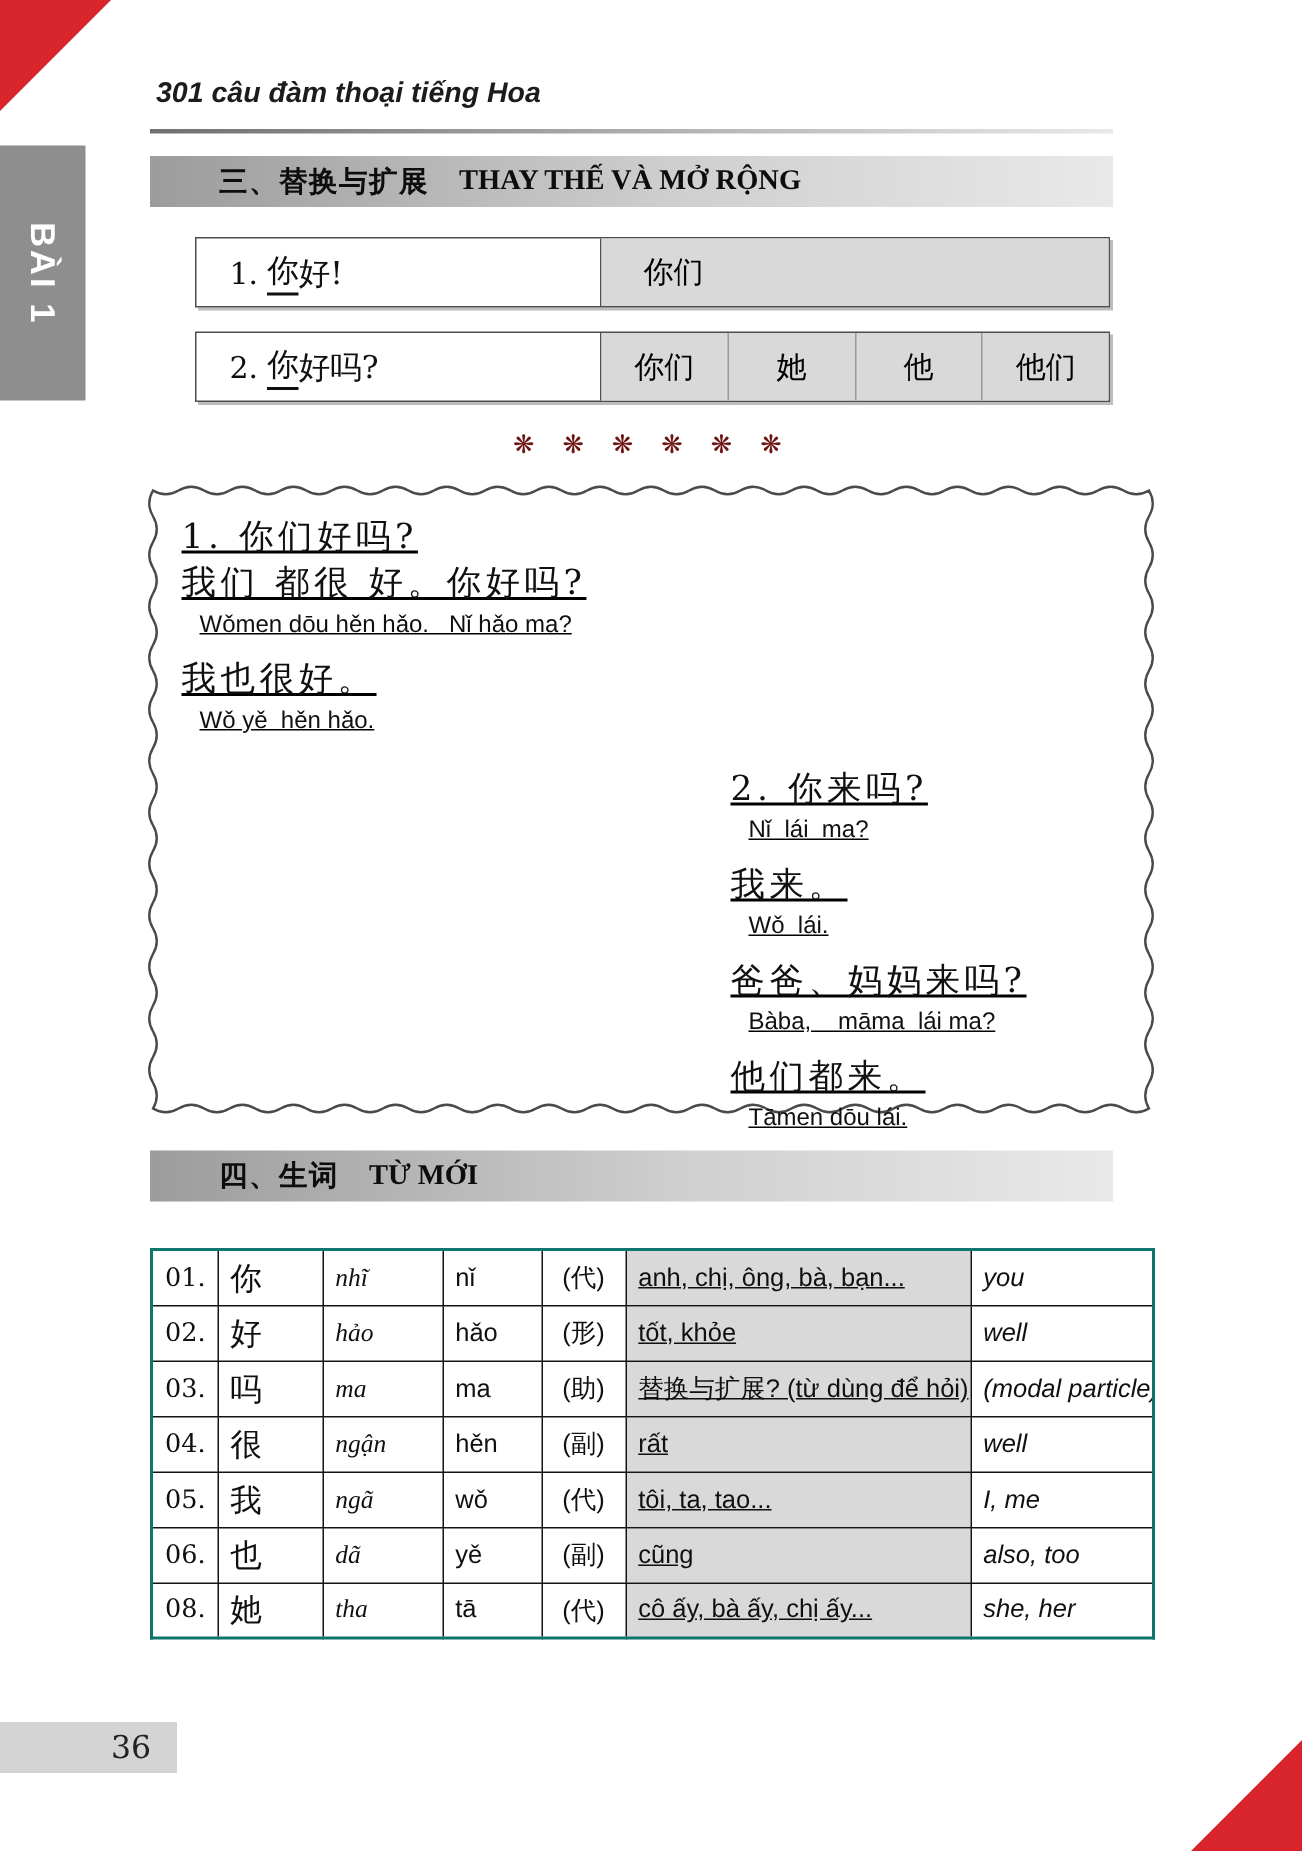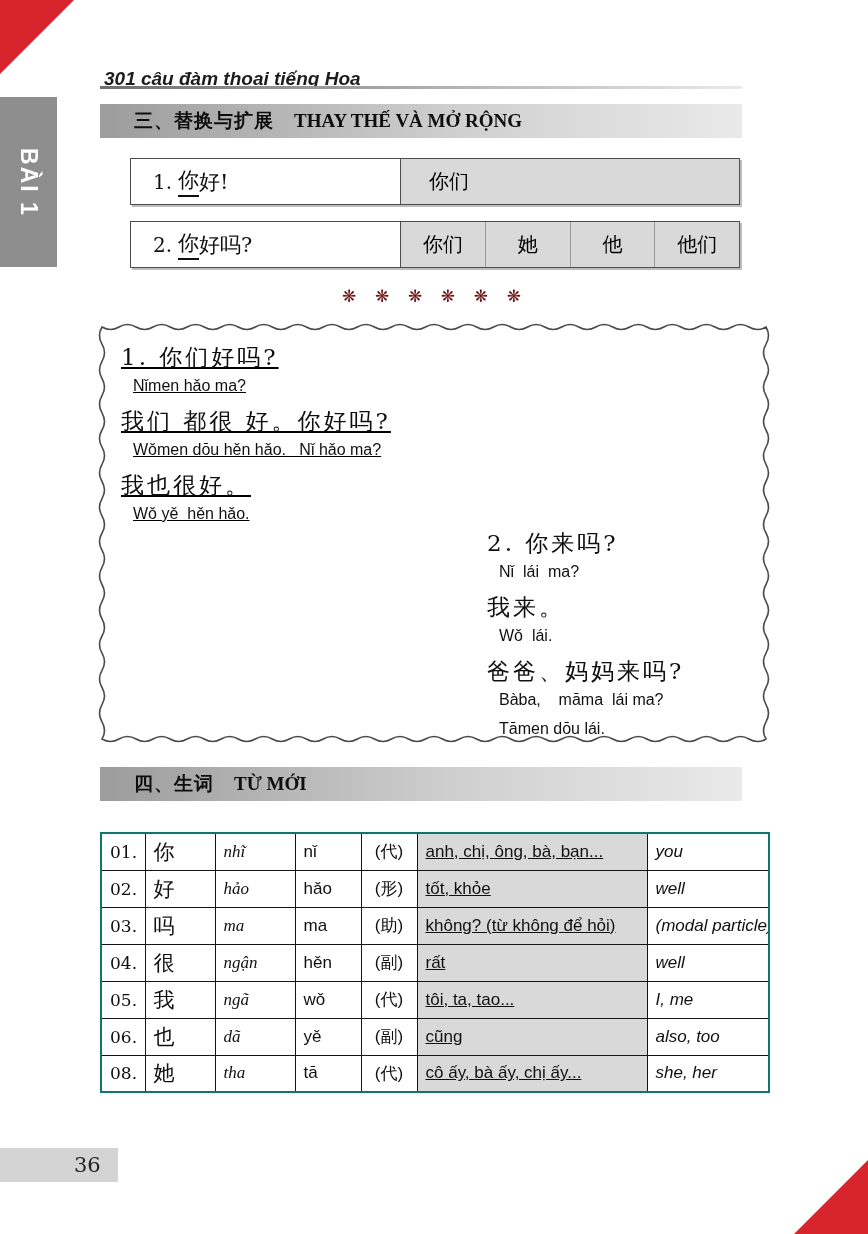--- a/index.html
+++ b/index.html
@@ -8,35 +8,35 @@
     position:relative; width:868px; height:1234px; background:#ffffff;
     font-family:"Liberation Sans", sans-serif; overflow:hidden; margin:0 auto;
   }
   
   .corner-tl { position:absolute; top:0; left:0; width:0; height:0;
     border-top:74px solid #d8252b; border-right:74px solid transparent; }
   .corner-br { position:absolute; bottom:0; right:0; width:0; height:0;
     border-bottom:74px solid #d8252b; border-left:74px solid transparent; }
 
   
-  .header-title { position:absolute; left:104px; top:68px;
+  .header-title { position:absolute; left:104px; top:52px;
     font-style:italic; font-weight:bold; font-size:19px; color:#1c1c1c; }
   .header-rule { position:absolute; left:100px; top:86px; width:642px; height:3px;
     background:linear-gradient(to right,#6f6f6f,#b9b9b9 60%,#e9e9e9); }
 
   
   .side-tab { position:absolute; left:0; top:97px; width:57px; height:170px;
     background:#8e8e8e; display:flex; align-items:center; justify-content:center; }
   .side-tab span { transform:rotate(90deg); white-space:nowrap; color:#fff;
     font-weight:bold; font-size:23px; letter-spacing:2px; }
 
   
   .section-bar { position:absolute; left:100px; width:642px; height:34px;
     background:linear-gradient(to right,#9c9c9c,#cfcfcf 55%,#e9e9e9);
-    display:flex; align-items:center; padding-left:34px; gap:20px; }
+    display:flex; align-items:center; padding-left:46px; gap:20px; }
   .bar-1 { top:104px; }
   .bar-2 { top:767px; }
   .section-bar .cn { font-weight:bold; font-size:19px; color:#0d0d0d; letter-spacing:1px; }
   .section-bar .vi { font-family:"Liberation Serif", serif; font-weight:bold;
     font-size:19px; color:#0d0d0d; }
 
   
   .sub-row { position:absolute; left:130px; width:610px; height:47px;
     border:1px solid #4d4d4d; display:flex; background:#fff;
     box-shadow:2px 2px 0 #bdbdbd; }
@@ -56,21 +56,21 @@
 
   
   .flower-divider { position:absolute; left:130px; top:286px; width:610px;
     text-align:center; font-size:17px; color:#6e1414; letter-spacing:7px; }
 
   
   .dialogue-box { position:absolute; left:95px; top:320px; width:678px; height:426px; }
   .dialogue-box svg { position:absolute; inset:0; width:100%; height:100%; }
   .dlg-col { position:absolute; }
   .dlg-left  { left:26px;  top:22px;text-decoration:underline; }
-  .dlg-right { left:392px; top:208px; }
+  .dlg-right { left:392px; top:190px;text-decoration:underline; }
   .dlg-cn { font-family:"DejaVu Serif", serif; font-size:23px; color:#101010;
     letter-spacing:3px; white-space:pre; }
   .dlg-py { font-size:16px; color:#101010; margin:4px 0 11px 12px; white-space:pre; }
 
   
   .vocab { position:absolute; left:100px; top:832px; border-collapse:collapse;
     table-layout:fixed; width:668px; border:2px solid #0f766e; }
   .vocab td { border:1px solid #141414; height:37px; padding:0 8px;
     font-size:17px; color:#101010; overflow:hidden; white-space:nowrap; }
   .c-no  { width:44px;  font-family:"DejaVu Serif", serif; }
@@ -132,34 +132,34 @@
 
   <div class="flower-divider">❋ ❋ ❋ ❋ ❋ ❋</div>
 
   <div class="dialogue-box">
     <svg aria-hidden="true" viewBox="0 0 678 426">
       <path d="M 7 7 Q 15.512820512820513 12 24.025641025641026 7 Q 32.53846153846154 2 41.05128205128205 7 Q 49.56410256410256 12 58.07692307692308 7 Q 66.58974358974359 2 75.1025641025641 7 Q 83.61538461538461 12 92.12820512820512 7 Q 100.64102564102564 2 109.15384615384615 7 Q 117.66666666666667 12 126.17948717948718 7 Q 134.6923076923077 2 143.2051282051282 7 Q 151.71794871794873 12 160.23076923076923 7 Q 168.74358974358975 2 177.25641025641025 7 Q 185.76923076923077 12 194.28205128205127 7 Q 202.7948717948718 2 211.3076923076923 7 Q 219.82051282051285 12 228.33333333333334 7 Q 236.84615384615387 2 245.35897435897436 7 Q 253.8717948717949 12 262.3846153846154 7 Q 270.89743589743586 2 279.4102564102564 7 Q 287.9230769230769 12 296.43589743589746 7 Q 304.94871794871796 2 313.4615384615385 7 Q 321.97435897435895 12 330.4871794871795 7 Q 339 2 347.51282051282055 7 Q 356.025641025641 12 364.53846153846155 7 Q 373.05128205128204 2 381.5641025641026 7 Q 390.07692307692304 12 398.5897435897436 7 Q 407.1025641025641 2 415.61538461538464 7 Q 424.12820512820514 12 432.6410256410257 7 Q 441.15384615384613 2 449.6666666666667 7 Q 458.1794871794872 12 466.69230769230774 7 Q 475.2051282051282 2 483.71794871794873 7 Q 492.2307692307692 12 500.7435897435898 7 Q 509.2564102564102 2 517.7692307692307 7 Q 526.2820512820513 12 534.7948717948717 7 Q 543.3076923076924 2 551.8205128205128 7 Q 560.3333333333334 12 568.8461538461538 7 Q 577.3589743589744 2 585.8717948717948 7 Q 594.3846153846155 12 602.8974358974359 7 Q 611.4102564102565 2 619.9230769230769 7 Q 628.4358974358975 12 636.9487179487179 7 Q 645.4615384615385 2 653.9743589743589 7 Q 662.4871794871796 12 671 7 Q 676 15.583333333333334 671 24.166666666666668 Q 666 32.75 671 41.333333333333336 Q 676 49.91666666666667 671 58.5 Q 666 67.08333333333333 671 75.66666666666667 Q 676 84.25 671 92.83333333333334 Q 666 101.41666666666667 671 110.00000000000001 Q 676 118.58333333333333 671 127.16666666666667 Q 666 135.75 671 144.33333333333334 Q 676 152.91666666666669 671 161.5 Q 666 170.08333333333334 671 178.66666666666666 Q 676 187.25000000000003 671 195.83333333333334 Q 666 204.41666666666669 671 213 Q 676 221.58333333333334 671 230.16666666666666 Q 666 238.75000000000003 671 247.33333333333334 Q 676 255.91666666666669 671 264.5 Q 666 273.0833333333333 671 281.6666666666667 Q 676 290.25 671 298.83333333333337 Q 666 307.4166666666667 671 316.00000000000006 Q 676 324.5833333333333 671 333.1666666666667 Q 666 341.75 671 350.33333333333337 Q 676 358.9166666666667 671 367.50000000000006 Q 666 376.0833333333333 671 384.6666666666667 Q 676 393.25 671 401.83333333333337 Q 666 410.4166666666667 671 419.00000000000006 Q 662.4871794871794 424 653.974358974359 419 Q 645.4615384615385 414 636.948717948718 419 Q 628.4358974358973 424 619.9230769230769 419 Q 611.4102564102564 414 602.8974358974359 419 Q 594.3846153846154 424 585.8717948717949 419 Q 577.3589743589744 414 568.8461538461539 419 Q 560.3333333333333 424 551.8205128205128 419 Q 543.3076923076923 414 534.7948717948718 419 Q 526.2820512820513 424 517.7692307692308 419 Q 509.2564102564102 414 500.74358974358967 419 Q 492.2307692307692 424 483.7179487179487 419 Q 475.20512820512823 414 466.6923076923077 419 Q 458.1794871794872 424 449.66666666666663 419 Q 441.15384615384613 414 432.6410256410256 419 Q 424.12820512820514 424 415.6153846153846 419 Q 407.10256410256414 414 398.5897435897436 419 Q 390.0769230769231 424 381.56410256410254 419 Q 373.05128205128204 414 364.5384615384615 419 Q 356.02564102564105 424 347.5128205128205 419 Q 339 414 330.48717948717945 419 Q 321.974358974359 424 313.46153846153845 419 Q 304.94871794871796 414 296.4358974358974 419 Q 287.92307692307696 424 279.4102564102564 419 Q 270.8974358974359 414 262.38461538461536 419 Q 253.87179487179483 424 245.35897435897434 419 Q 236.84615384615384 414 228.33333333333334 419 Q 219.8205128205128 424 211.3076923076923 419 Q 202.7948717948718 414 194.2820512820513 419 Q 185.76923076923075 424 177.25641025641025 419 Q 168.74358974358975 414 160.23076923076925 419 Q 151.7179487179487 424 143.2051282051282 419 Q 134.69230769230765 414 126.17948717948715 419 Q 117.66666666666667 424 109.15384615384616 419 Q 100.64102564102568 414 92.12820512820517 419 Q 83.61538461538457 424 75.10256410256406 419 Q 66.58974358974358 414 58.076923076923066 419 Q 49.56410256410258 424 41.05128205128207 419 Q 32.53846153846159 414 24.025641025641075 419 Q 15.51282051282048 424 6.999999999999968 419 Q 12 410.4166666666667 7 401.8333333333333 Q 2 393.25 7 384.66666666666663 Q 12 376.08333333333337 7 367.5 Q 2 358.9166666666667 7 350.3333333333333 Q 12 341.75 7 333.16666666666663 Q 2 324.5833333333333 7 315.99999999999994 Q 12 307.4166666666667 7 298.8333333333333 Q 2 290.25 7 281.66666666666663 Q 12 273.0833333333333 7 264.49999999999994 Q 2 255.91666666666666 7 247.33333333333334 Q 12 238.74999999999997 7 230.16666666666666 Q 2 221.58333333333331 7 213 Q 12 204.41666666666666 7 195.83333333333334 Q 2 187.24999999999997 7 178.66666666666666 Q 12 170.08333333333331 7 161.5 Q 2 152.91666666666666 7 144.33333333333334 Q 12 135.74999999999997 7 127.16666666666664 Q 2 118.5833333333333 7 109.99999999999996 Q 12 101.41666666666667 7 92.83333333333333 Q 2 84.24999999999999 7 75.66666666666664 Q 12 67.0833333333333 7 58.49999999999996 Q 2 49.916666666666664 7 41.33333333333333 Q 12 32.74999999999998 7 24.166666666666647 Q 2 15.583333333333295 7 6.999999999999961 Z" fill="none" stroke="#4a4a4a" stroke-width="1.6"></path>
     </svg>
 
     <div class="dlg-col dlg-left">
       <div class="dlg-cn">1. 你们好吗?</div>
-      <div class="dlg-py">Nǐmen hǎo ma?</div>
       <div class="dlg-cn">我们 都很 好。你好吗?</div>
       <div class="dlg-py">Wǒmen dōu hěn hǎo.   Nǐ hǎo ma?</div>
       <div class="dlg-cn">我也很好。</div>
       <div class="dlg-py">Wǒ yě  hěn hǎo.</div>
     </div>
 
     <div class="dlg-col dlg-right">
       <div class="dlg-cn">2. 你来吗?</div>
       <div class="dlg-py">Nǐ  lái  ma?</div>
       <div class="dlg-cn">我来。</div>
       <div class="dlg-py">Wǒ  lái.</div>
       <div class="dlg-cn">爸爸、妈妈来吗?</div>
       <div class="dlg-py">Bàba,    māma  lái ma?</div>
+      <div class="dlg-cn">他们都来。</div>
       <div class="dlg-py">Tāmen dōu lái.</div>
     </div>
   </div>
 
   <div class="section-bar bar-2">
     <span class="cn">四、生词</span>
     <span class="vi">TỪ MỚI</span>
   </div>
 
   <table class="vocab">
@@ -181,21 +181,21 @@
         <td class="c-pos">(形)</td>
         <td class="c-vi">tốt, khỏe</td>
         <td class="c-en">well</td>
       </tr>
       <tr>
         <td class="c-no">03.</td>
         <td class="c-hz">吗</td>
         <td class="c-sv">ma</td>
         <td class="c-py">ma</td>
         <td class="c-pos">(助)</td>
-        <td class="c-vi">không? (từ không để hỏi)</td>
+        <td class="c-vi">替换与扩展? (từ dùng để hỏi)</td>
         <td class="c-en">(modal particle)</td>
       </tr>
       <tr>
         <td class="c-no">04.</td>
         <td class="c-hz">很</td>
         <td class="c-sv">ngận</td>
         <td class="c-py">hěn</td>
         <td class="c-pos">(副)</td>
         <td class="c-vi">rất</td>
         <td class="c-en">well</td>

